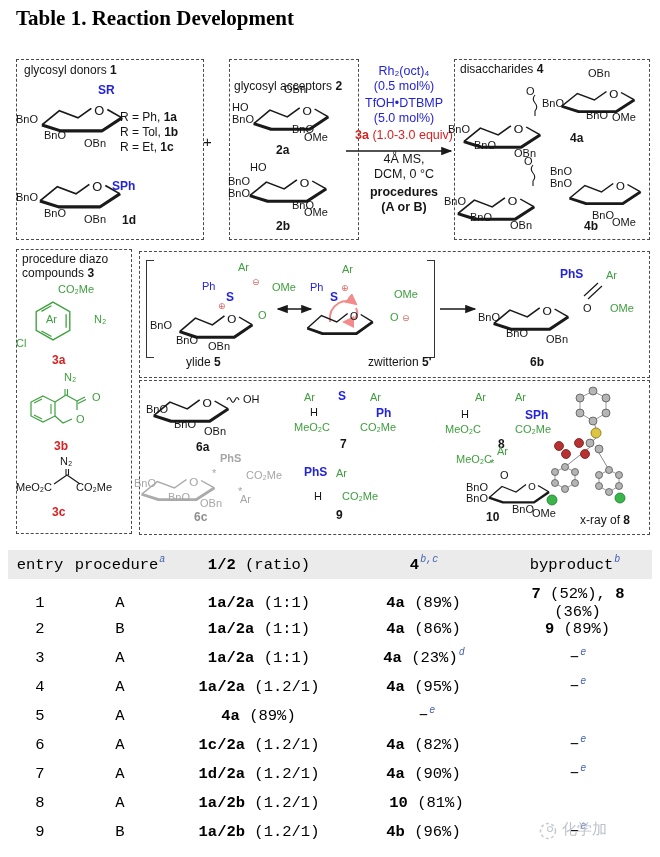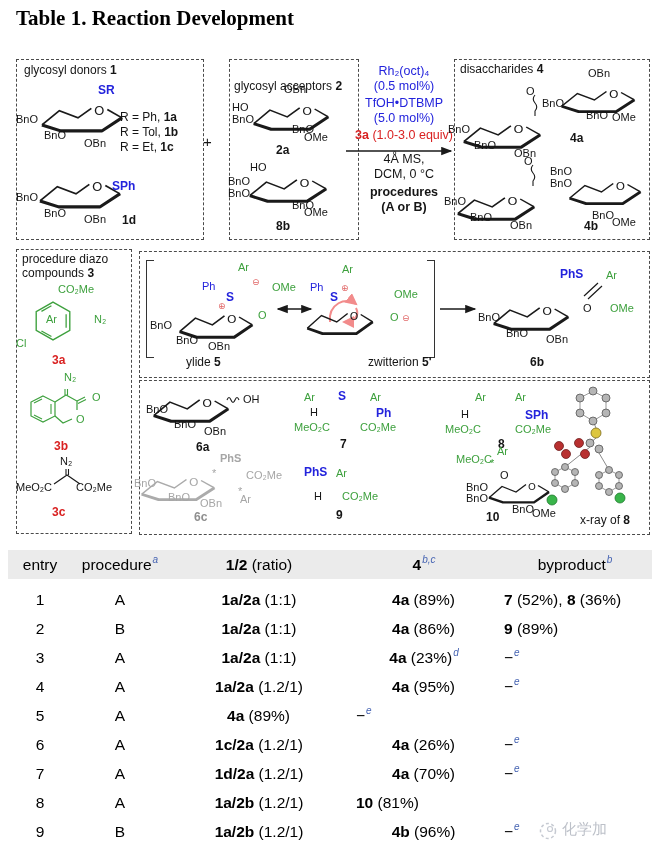--- a/index.html
+++ b/index.html
@@ -14,25 +14,25 @@
   .blue{color:#2323dc}.green{color:#3da03d}.red{color:#d92121}
   .gray{color:#a6a6a6}
   .chg{font-size:9px;color:#e06666}
   .cond{position:absolute;left:340px;width:128px;text-align:center;font-size:12.5px;white-space:nowrap}
   .rlist div{font-size:12px;line-height:15px}
   svg.abs{position:absolute;overflow:visible}
   .brk{position:absolute;width:7px;border:1.6px solid #333;background:transparent}
   .brk.left{border-right:none}.brk.right{border-left:none}
   
   .tbl{position:absolute;left:8px;top:550px;width:644px;
-       font-family:Liberation Sans, sans-serif;font-size:15.5px;color:#000}
+       font-family:Liberation Mono, monospace;font-size:15.5px;color:#000}
   .thead,.trow{display:grid;grid-template-columns:64px 96px 182px 148px 1fr;height:29px;align-items:center;text-align:center}
   .thead{background:#ebebeb;height:29px}
   .rows{margin-top:6px}
-  .c5{text-align:left;padding-left:6px}
+  .c5{text-align:center;padding-left:6px}
   .hc5{text-align:center;padding-left:0}
   sup.n{font-size:10px;color:#4563b2;font-style:italic;vertical-align:super;line-height:0;margin-left:1px}
   .wmtxt{position:absolute;left:562px;top:820px;font-size:15px;color:#bdc1c9;white-space:nowrap}
 </style>
 </head>
 <body>
 
 <div class="page">
 
   <svg width="0" height="0" style="position:absolute">
@@ -124,21 +124,21 @@
   <span class="l" style="left:304px;top:132px">OMe</span>
   <span class="l l12 b" style="left:276px;top:144px">2a</span>
   <span class="l" style="left:250px;top:162px">HO</span>
   <svg class="abs" style="left:246px;top:172px;color:#1a1a1a" width="84" height="36" viewBox="0 0 66 32" preserveAspectRatio="none">
       <use href="#chair"></use>
     </svg>
   <span class="l" style="left:228px;top:176px">BnO</span>
   <span class="l" style="left:228px;top:188px">BnO</span>
   <span class="l" style="left:292px;top:200px">BnO</span>
   <span class="l" style="left:304px;top:207px">OMe</span>
-  <span class="l l12 b" style="left:276px;top:220px">8b</span>
+  <span class="l l12 b" style="left:276px;top:220px">2b</span>
 
   <div class="cond blue" style="top:64px">Rh₂(oct)₄</div>
   <div class="cond blue" style="top:79px">(0.5 mol%)</div>
   <div class="cond blue" style="top:96px">TfOH•DTBMP</div>
   <div class="cond blue" style="top:111px">(5.0 mol%)</div>
   <div class="cond red" style="top:128px"><span class="b">3a</span><span> (1.0-3.0 equiv)</span></div>
   <svg class="abs" style="left:344px;top:146px" width="116" height="10">
       <line x1="2" y1="5" x2="107" y2="5" stroke="#1a1a1a" stroke-width="1.4" marker-end="url(#ah)"></line>
     </svg>
   <div class="cond" style="top:152px">4Å MS,</div>
@@ -410,28 +410,28 @@
       <div class="trow">
         <div>5</div>
         <div>A</div>
         <div><b>4a</b><span> (89%)</span><sup class="n"></sup></div>
         <div class="c5"><b></b><span>−</span><b></b><span></span><sup class="n">e</sup></div>
       </div>
       <div class="trow">
         <div>6</div>
         <div>A</div>
         <div><b>1c/2a</b><span> (1.2/1)</span></div>
-        <div><b>4a</b><span> (26%)</span><sup class="n"></sup></div>
+        <div><b>4a</b><span> (82%)</span><sup class="n"></sup></div>
         <div class="c5"><b></b><span>−</span><b></b><span></span><sup class="n">e</sup></div>
       </div>
       <div class="trow">
         <div>7</div>
         <div>A</div>
         <div><b>1d/2a</b><span> (1.2/1)</span></div>
-        <div><b>4a</b><span> (70%)</span><sup class="n"></sup></div>
+        <div><b>4a</b><span> (90%)</span><sup class="n"></sup></div>
         <div class="c5"><b></b><span>−</span><b></b><span></span><sup class="n">e</sup></div>
       </div>
       <div class="trow">
         <div>8</div>
         <div>A</div>
         <div><b>1a/2b</b><span> (1.2/1)</span></div>
         <div class="c5"><b>10</b><span> (81%)</span><b></b><span></span><sup class="n"></sup></div>
       </div>
       <div class="trow">
         <div>9</div>

